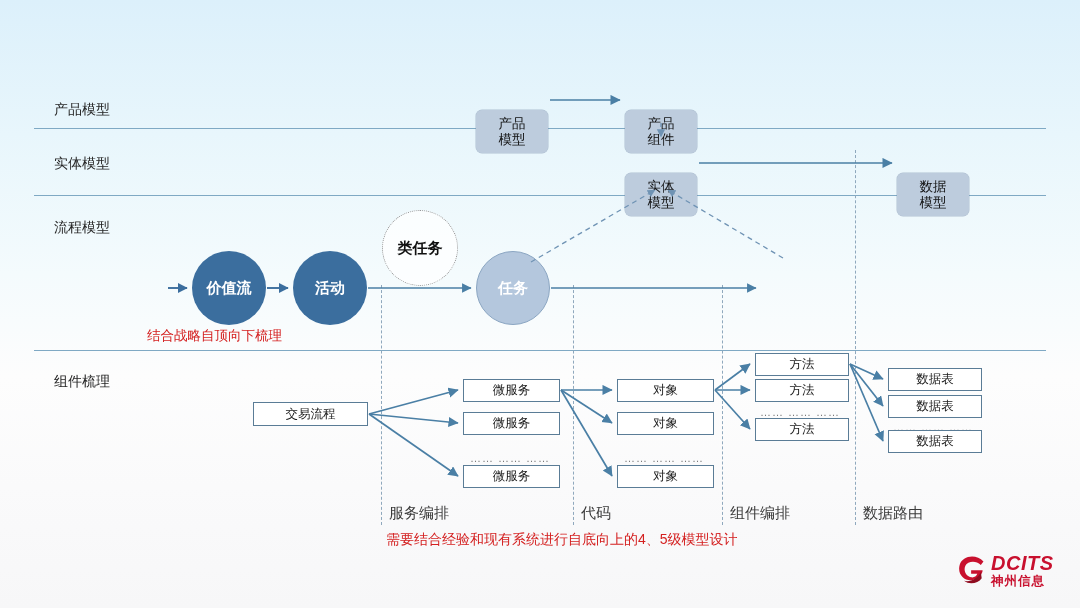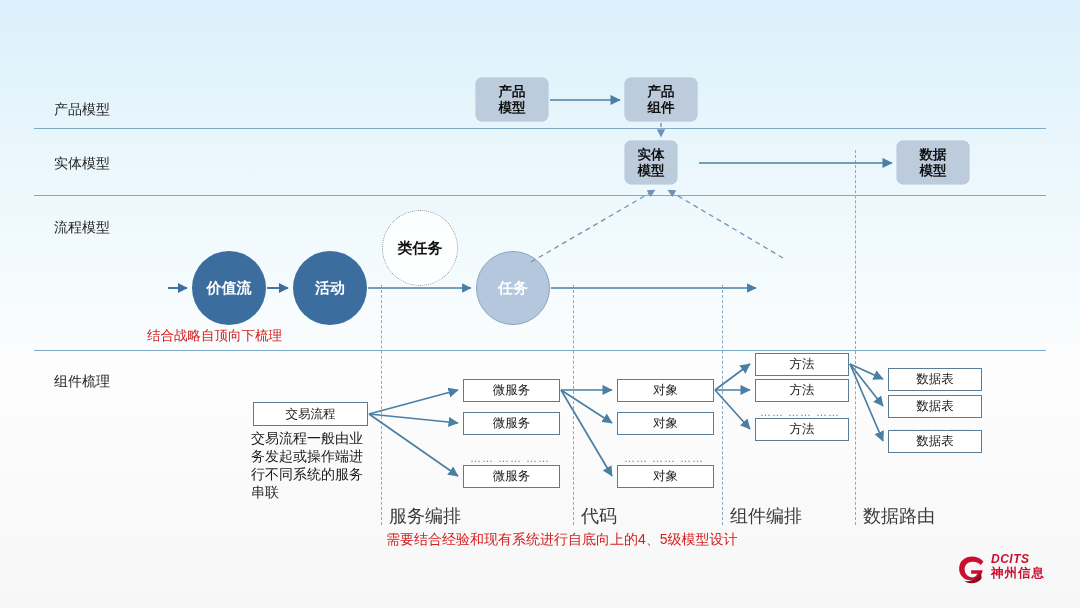--- a/index.html
+++ b/index.html
@@ -33,23 +33,24 @@
     white-space: nowrap;
   }
 
   
   .model-box {
     position: absolute;
     background: #bdccdd;
     border-radius: 6px;
     display: flex; flex-direction: column;
     align-items: center; justify-content: center;
-    font-size: 13.5px; font-weight: bold; color: #111;
+    font-size: 13.5px; font-weight: normal; color: #111;
     line-height: 1.12;
     box-shadow: 0 0 0 0.5px rgba(130,150,175,.55);
+    margin-top: 32px;
   }
   .model-box span { display: block; white-space: nowrap; }
 
   
   .circle {
     position: absolute; border-radius: 50%;
     display: flex; align-items: center; justify-content: center;
     font-size: 15px; font-weight: bold; white-space: nowrap;
   }
   .circle.dark { background: #3b6e9e; color: #fff; }
@@ -69,21 +70,21 @@
   }
 
   
   .col-sep {
     position: absolute; width: 0;
     border-left: 1.4px dashed #8fa8bd;
   }
 
   
   .col-caption {
-    position: absolute; font-size: 18px; color: #3a3a3a; white-space: nowrap;
+    position: absolute; font-size: 15px; color: #3a3a3a; white-space: nowrap;
   }
 
   
   .red-note {
     position: absolute; color: #d42020; font-weight: normal;
     white-space: nowrap;
   }
   #red-top { font-size: 13.5px; }
   #red-bottom { font-size: 14px; }
 
@@ -101,21 +102,21 @@
 
   
   #wires { position: absolute; left: 0; top: 0; width: 1080px; height: 608px; }
 
   
   #logo { position: absolute; left: 957px; top: 551px; width: 116px; height: 46px; }
   #logo-text-wrap {
     position: absolute; left: 34px; top: 2px;
     display: flex; flex-direction: column; align-items: flex-start;
   }
-  #logo-en { font-size: 12px; font-weight: bold; color: #c8102e; letter-spacing: .5px; font-style: italic; line-height: 1; }
+  #logo-en { font-size: 20px; font-weight: bold; color: #c8102e; letter-spacing: .5px; font-style: italic; line-height: 1; }
   #logo-cn { font-size: 12.5px; font-weight: bold; color: #c8102e; letter-spacing: 1px; margin-top: 2px; line-height: 1; }
 </style>
 </head>
 <body>
 
 <div id="slide">
 
 
   <div class="band-divider" style="top:128px"></div>
   <div class="band-divider" style="top:195px"></div>
@@ -134,39 +135,38 @@
   <div class="model-box" style="left:476px; top:78px; width:72px; height:43px">
     <span>产品</span>
     <span>模型</span>
   </div>
 
   <div class="model-box" style="left:625px; top:78px; width:72px; height:43px">
     <span>产品</span>
     <span>组件</span>
   </div>
 
-  <div class="model-box" style="left:625px; top:141px; width:52px; height:43px">
+  <div class="model-box" style="left:625px; top:141px; width:72px; height:43px">
     <span>实体</span>
     <span>模型</span>
   </div>
 
   <div class="model-box" style="left:897px; top:141px; width:72px; height:43px">
     <span>数据</span>
     <span>模型</span>
   </div>
 
   <div class="circle dark" style="left:192px; top:251px; width:74px; height:74px">价值流</div>
   <div class="circle dark" style="left:293px; top:251px; width:74px; height:74px">活动</div>
   <div class="circle light" style="left:476px; top:251px; width:74px; height:74px">任务</div>
   <div class="circle ghost" style="left:382px; top:210px; width:76px; height:76px">类任务</div>
 
   <div class="red-note" id="red-top" style="left:147px; top:327px">结合战略自顶向下梳理</div>
 
   <div class="rect-box" style="left:253px; top:402px; width:115px; height:24px">交易流程</div>
-  <div id="flow-note">交易流程一般由业务发起或操作端进行不同系统的服务串联</div>
 
   <div class="rect-box" style="left:463px; top:379px; width:97px; height:23px">微服务</div>
   <div class="rect-box" style="left:463px; top:412px; width:97px; height:23px">微服务</div>
   <div class="dots" style="left:470px; top:452px">…… …… ……</div>
   <div class="rect-box" style="left:463px; top:465px; width:97px; height:23px">微服务</div>
 
   <div class="rect-box" style="left:617px; top:379px; width:97px; height:23px">对象</div>
   <div class="rect-box" style="left:617px; top:412px; width:97px; height:23px">对象</div>
   <div class="dots" style="left:624px; top:452px">…… …… ……</div>
   <div class="rect-box" style="left:617px; top:465px; width:97px; height:23px">对象</div>

